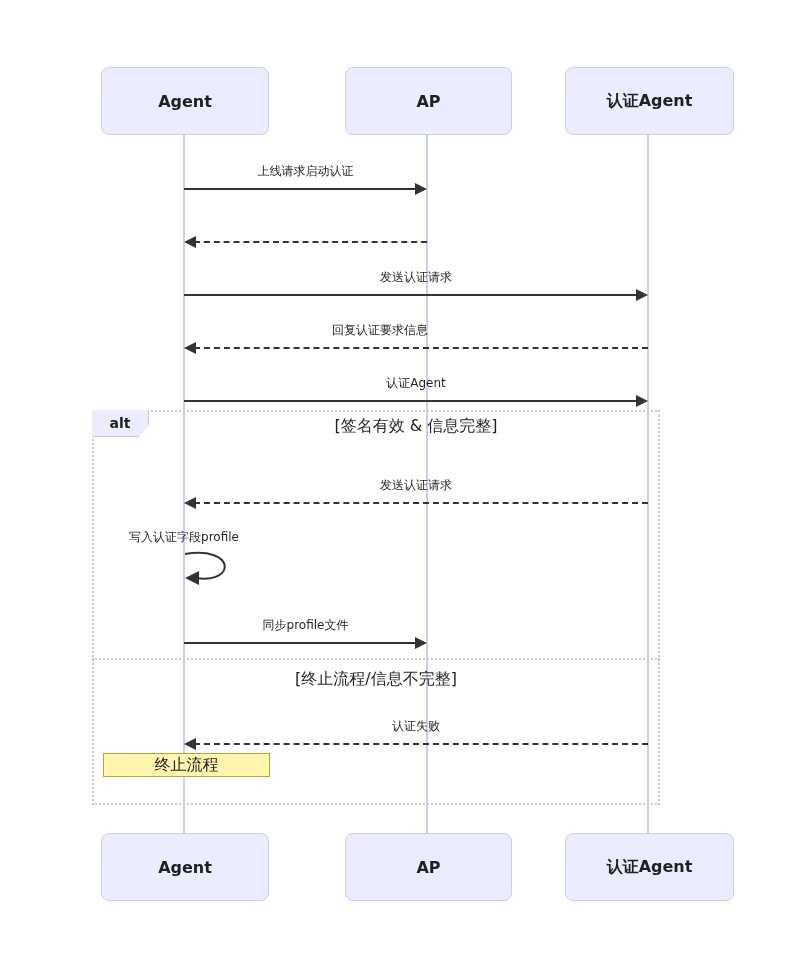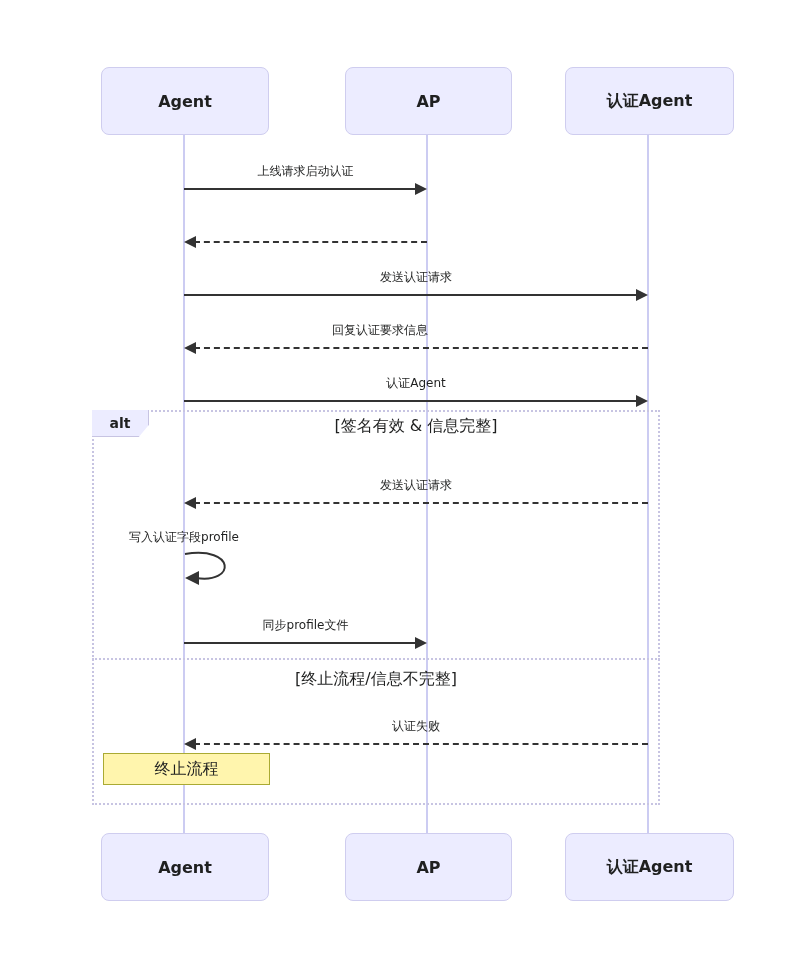--- a/index.html
+++ b/index.html
@@ -33,21 +33,21 @@
     border-right:1px solid var(--c-frame_border,#C7C4E2);
     border-bottom:1px solid var(--c-frame_border,#C7C4E2);
     clip-path:polygon(0 0,100% 0,100% 55%,82% 100%,0 100%);
     font-weight:700;font-size:14px;color:var(--c-text,#1f2020);
     display:flex;align-items:center;justify-content:center;}
   .condlabel{position:absolute;font-weight:400;font-size:16px;
     color:var(--c-text,#1f2020);text-align:center;white-space:nowrap;line-height:22px;}
   .divider{position:absolute;left:92px;top:658px;width:568px;height:0;
     border-top:2px dotted var(--c-frame_border,#C7C4E2);}
 
-  .note{position:absolute;left:103px;top:753px;width:167px;height:32px;
+  .note{position:absolute;left:103px;top:753px;width:167px;height:24px;
     background:var(--c-note_fill,#FFF5AD);border:1px solid var(--c-note_border,#AAAA33);
     box-sizing:border-box;display:flex;align-items:center;justify-content:center;
     font-size:16px;color:var(--c-text,#1f2020);}
 
   .selfloop{position:absolute;overflow:visible;}
 </style>
 </head>
 <body>
 
 <div class="canvas">

